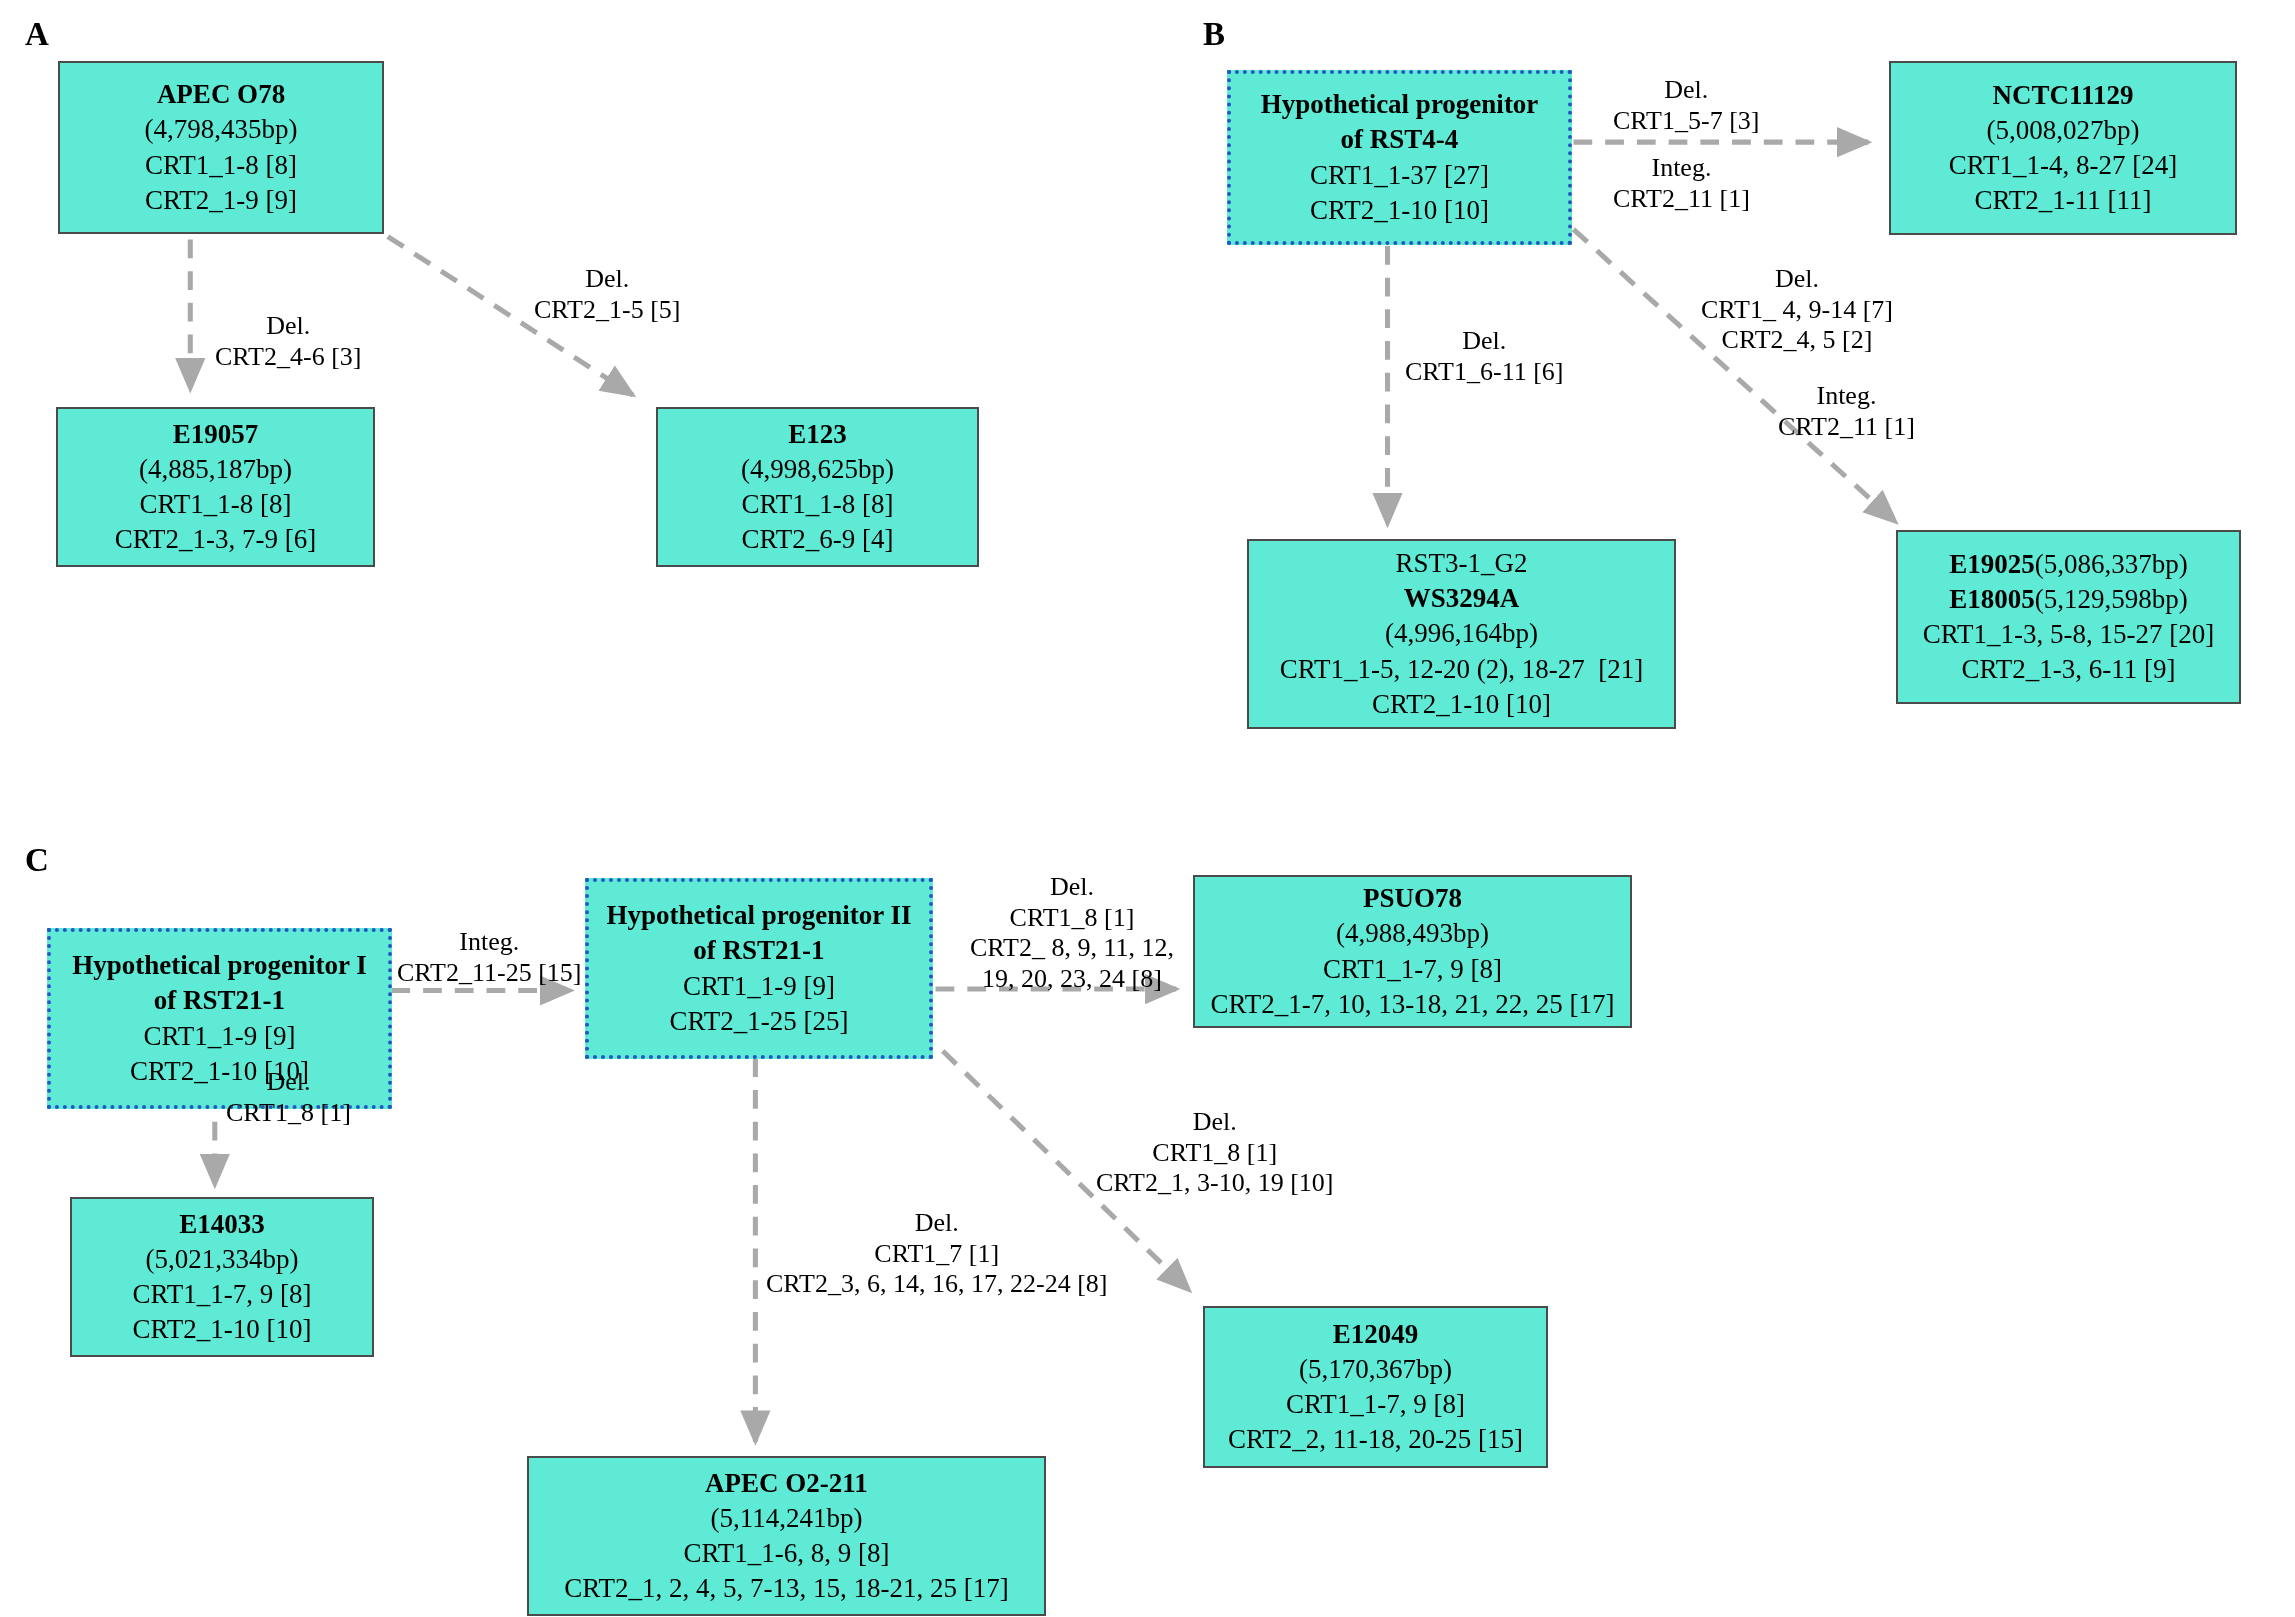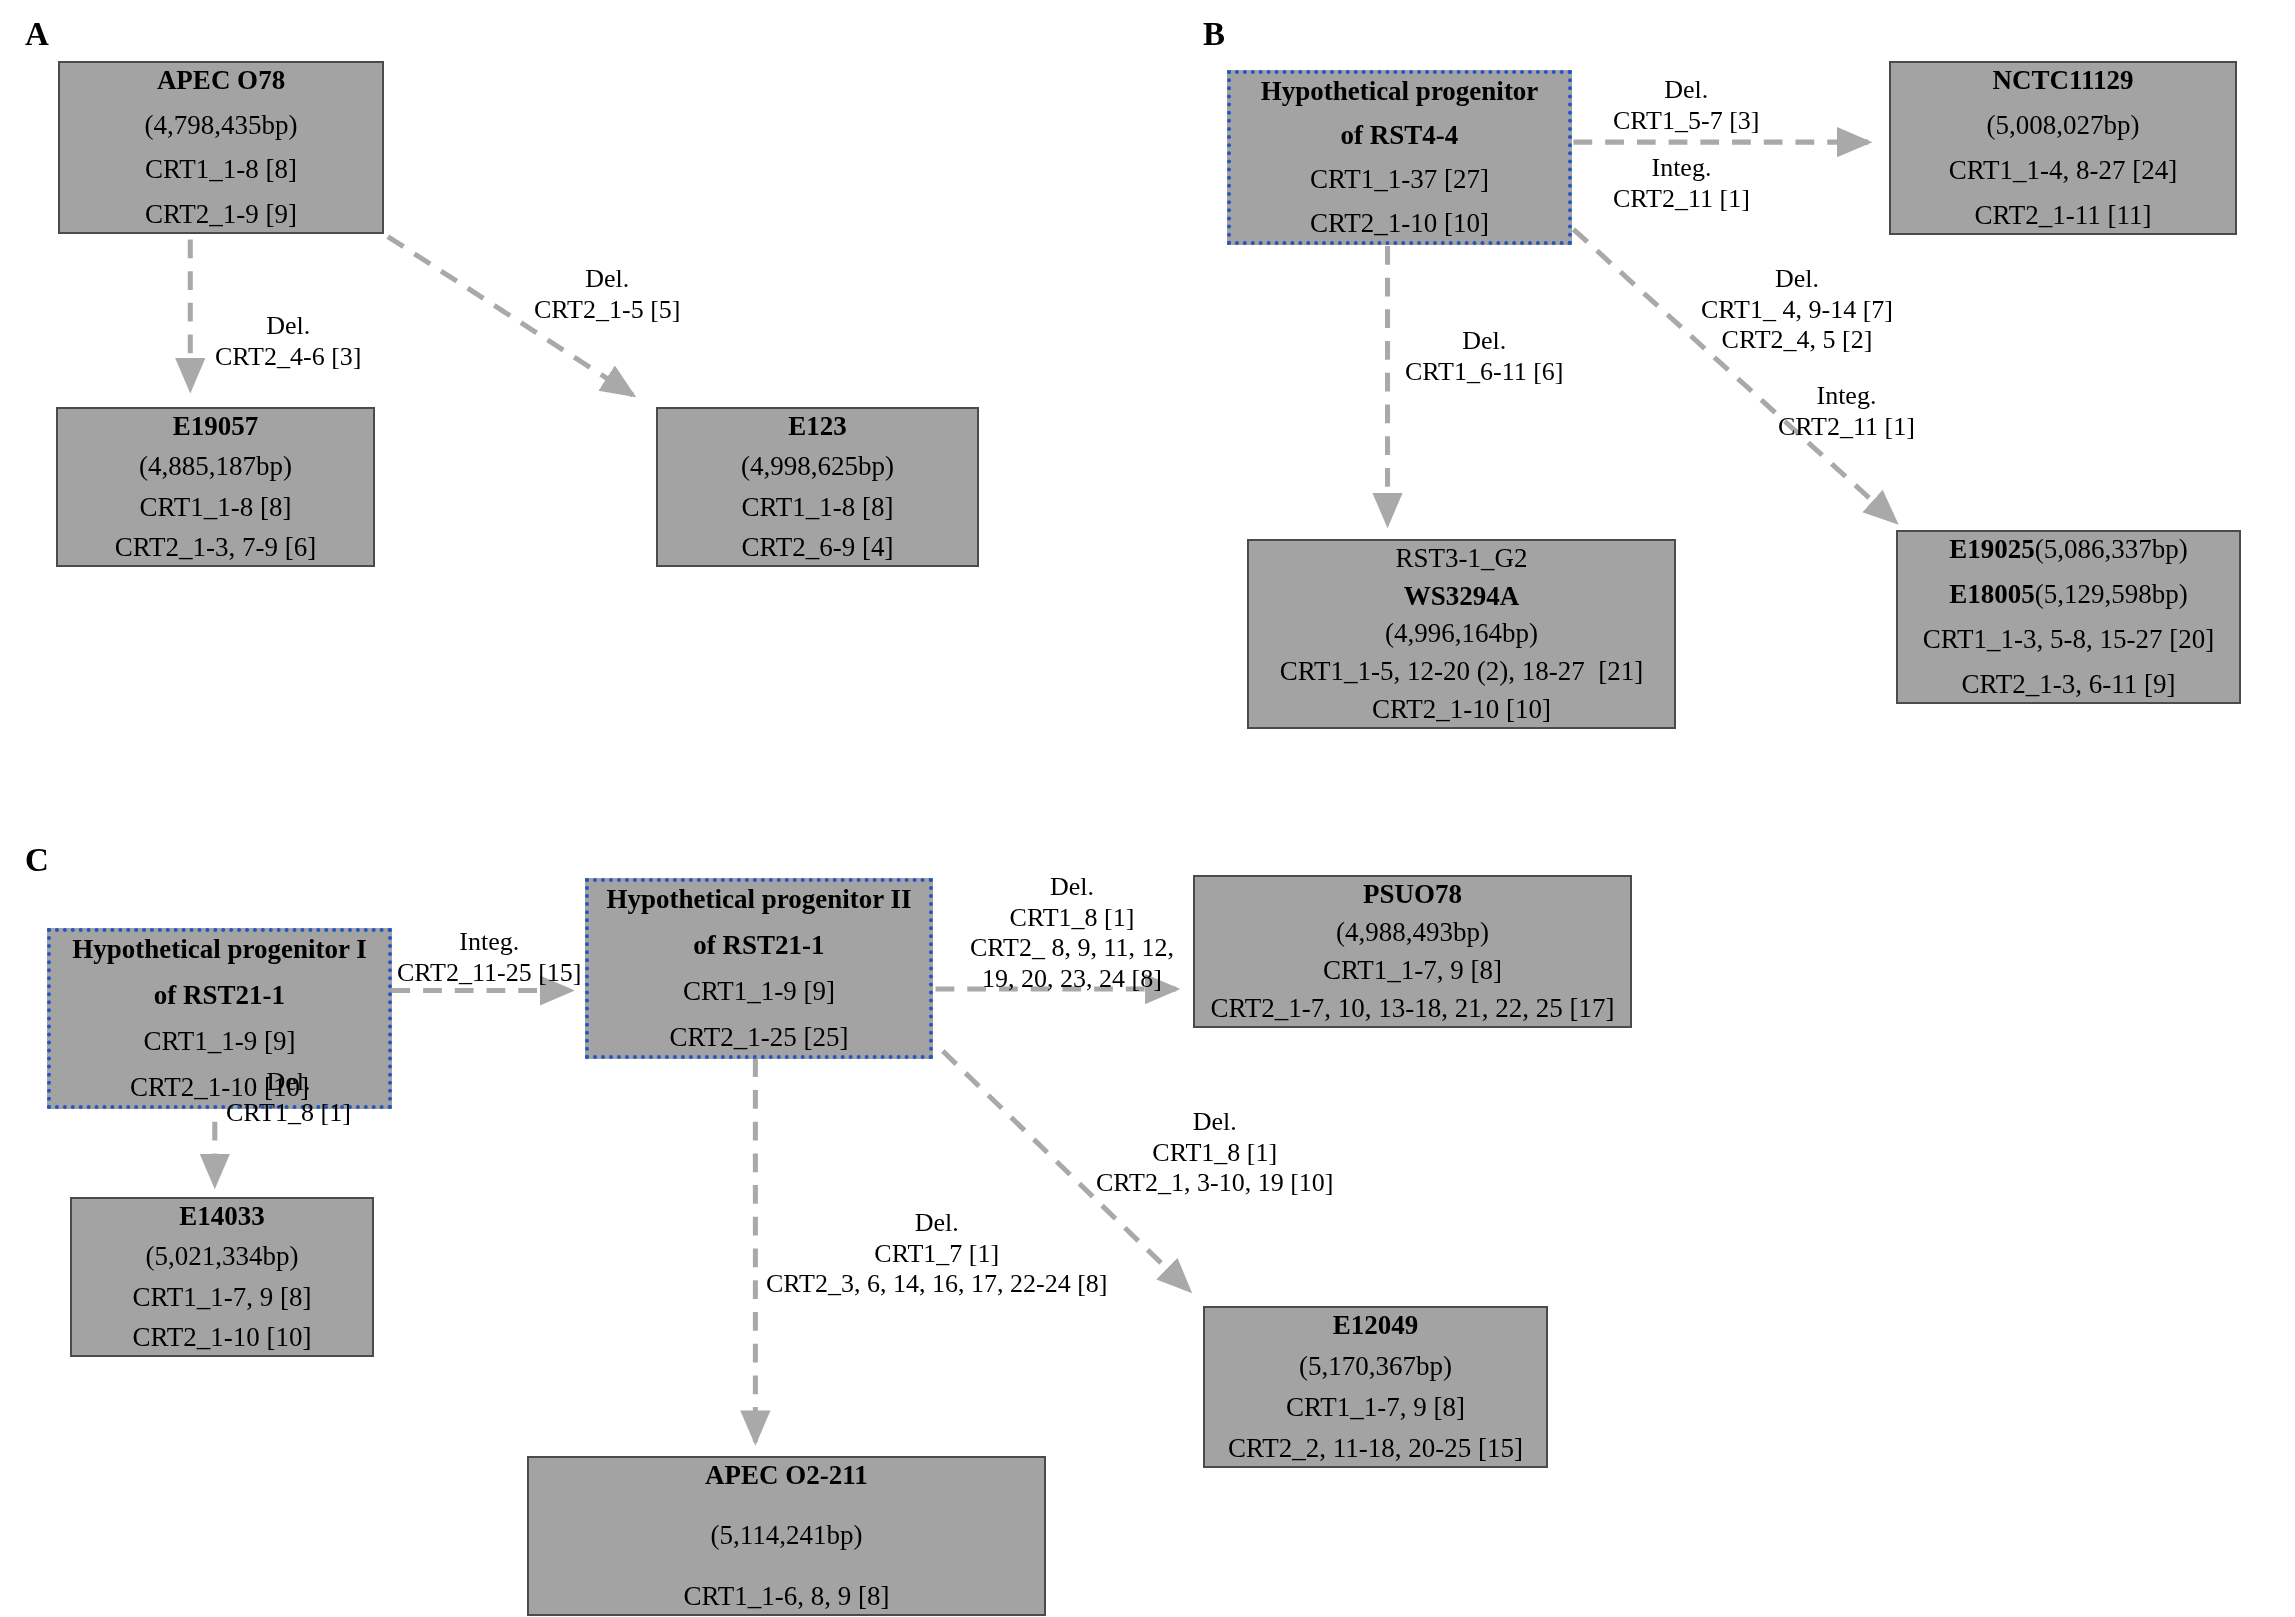--- a/index.html
+++ b/index.html
@@ -12,23 +12,23 @@
     background:#ffffff;
   }
   .panel-letter{
     position:absolute;
     font-size:33px;font-weight:bold;
     font-family:"Liberation Serif", serif;
   }
   .node{
     position:absolute;
     border:2.9px solid #4b4b4b;
-    background:#a3a3a3;
+    background:#5eead4;
     display:flex;flex-direction:column;
-    justify-content:space-between;align-items:center;
+    justify-content:center;align-items:center;
     text-align:center;
     font-size:27px;line-height:1.3;
     z-index:2;
   }
   .node .line{white-space:pre;}
   .node .name{font-weight:bold;}
   .node.prog{
     border:4.3px dotted #2257c4;
   }
   .node.prog .title{font-weight:bold;}
@@ -148,20 +148,21 @@
     <div class="line name">PSUO78</div>
     <div class="line">(4,988,493bp)</div>
     <div class="line">CRT1_1-7, 9 [8]</div>
     <div class="line">CRT2_1-7, 10, 13-18, 21, 22, 25 [17]</div>
   </div>
 
   <div class="node" style="left:527px;top:1456px;width:515px;height:156px">
     <div class="line name">APEC O2-211</div>
     <div class="line">(5,114,241bp)</div>
     <div class="line">CRT1_1-6, 8, 9 [8]</div>
+    <div class="line">CRT2_1, 2, 4, 5, 7-13, 15, 18-21, 25 [17]</div>
   </div>
 
   <div class="node" style="left:1203px;top:1306px;width:341px;height:158px">
     <div class="line name">E12049</div>
     <div class="line">(5,170,367bp)</div>
     <div class="line">CRT1_1-7, 9 [8]</div>
     <div class="line">CRT2_2, 11-18, 20-25 [15]</div>
   </div>
 
   <div class="elabel" style="left:215px;top:311px">

